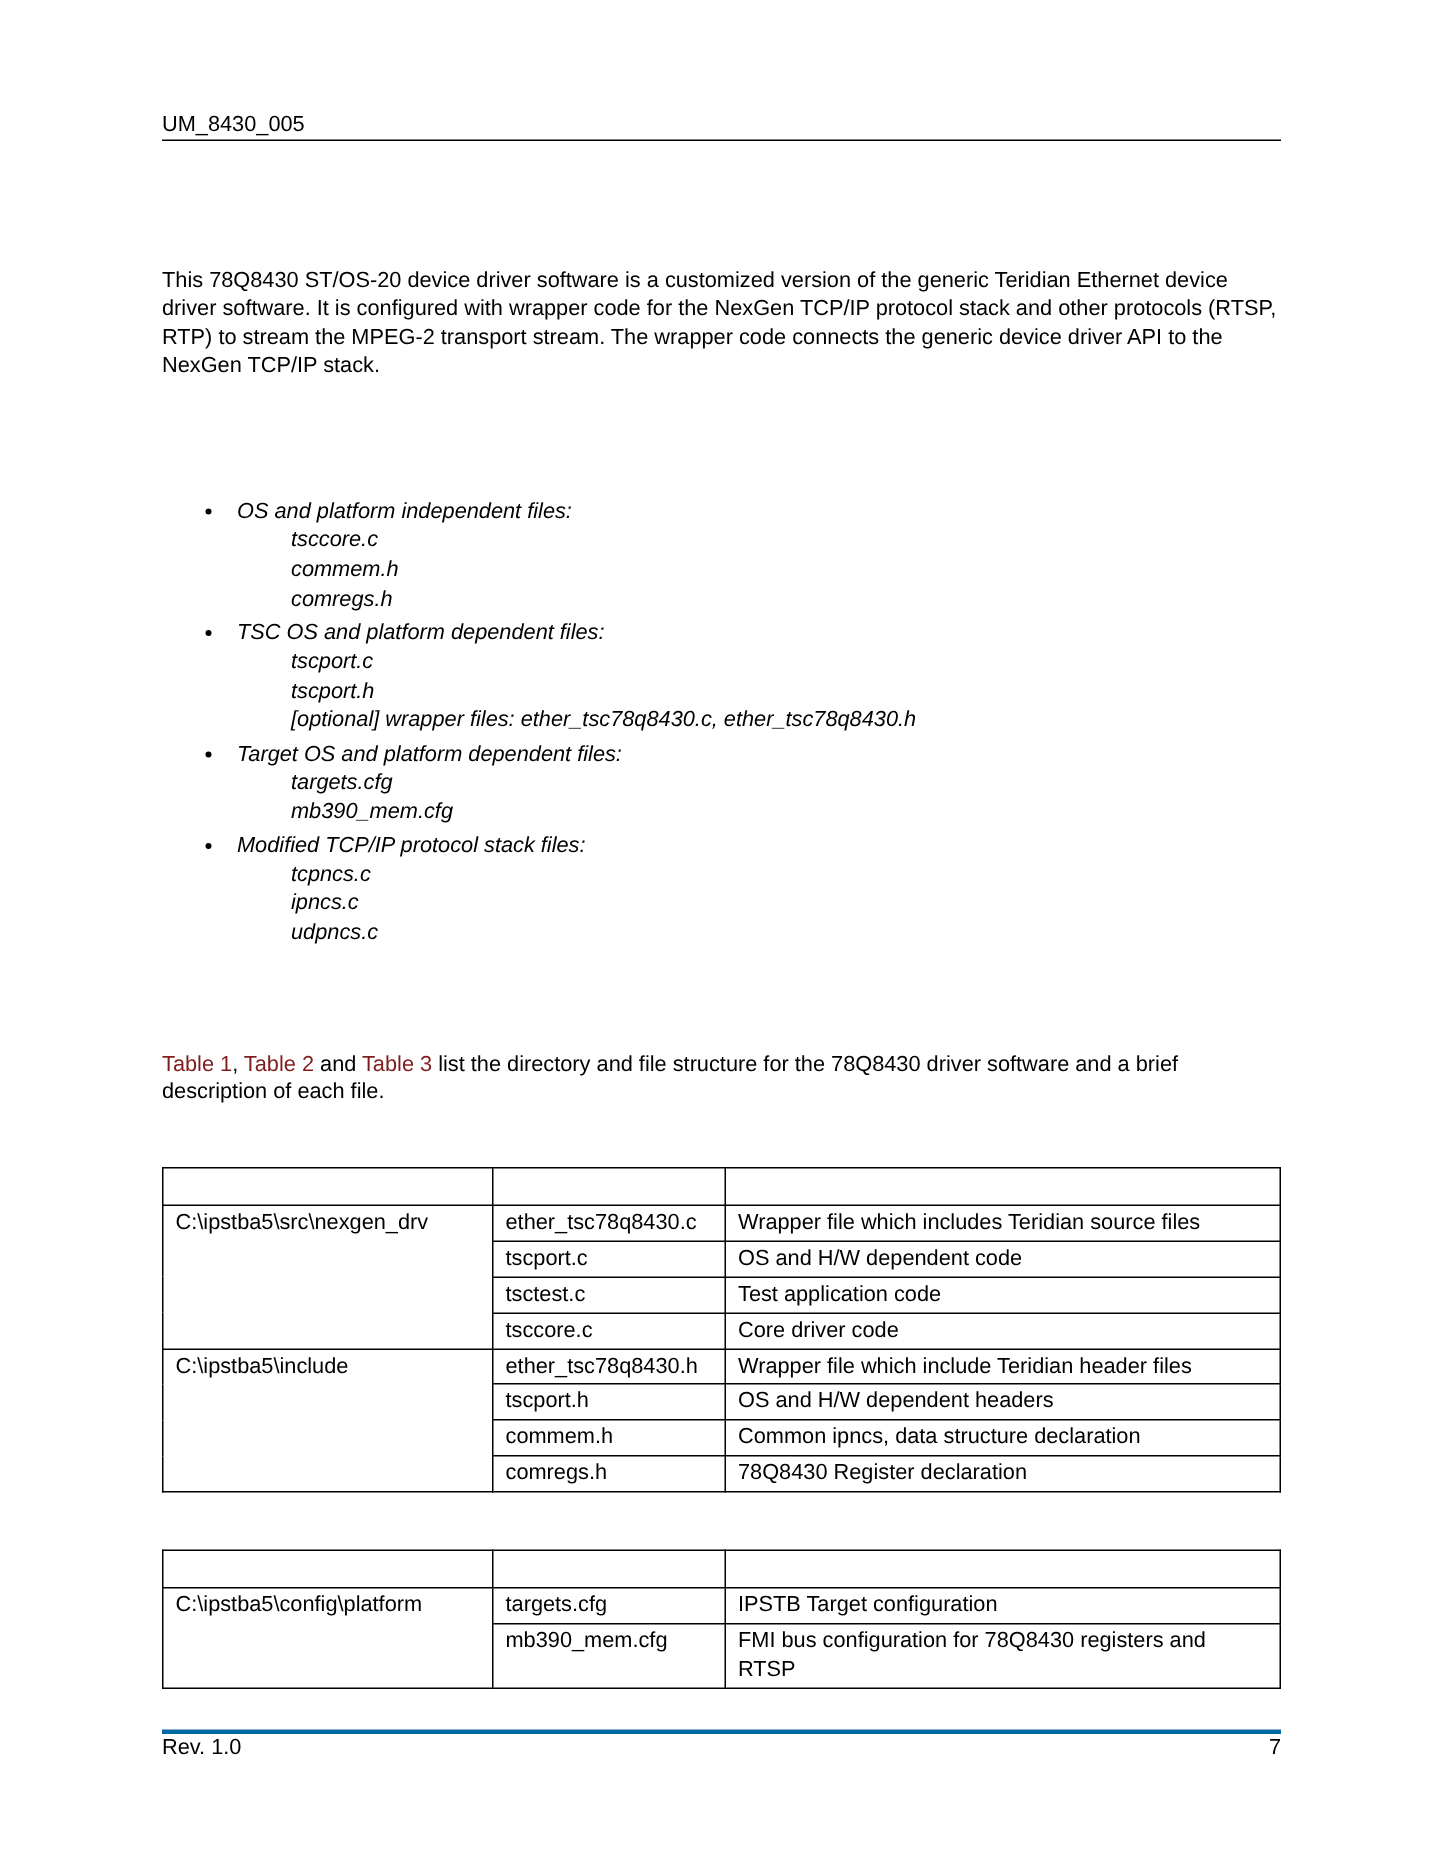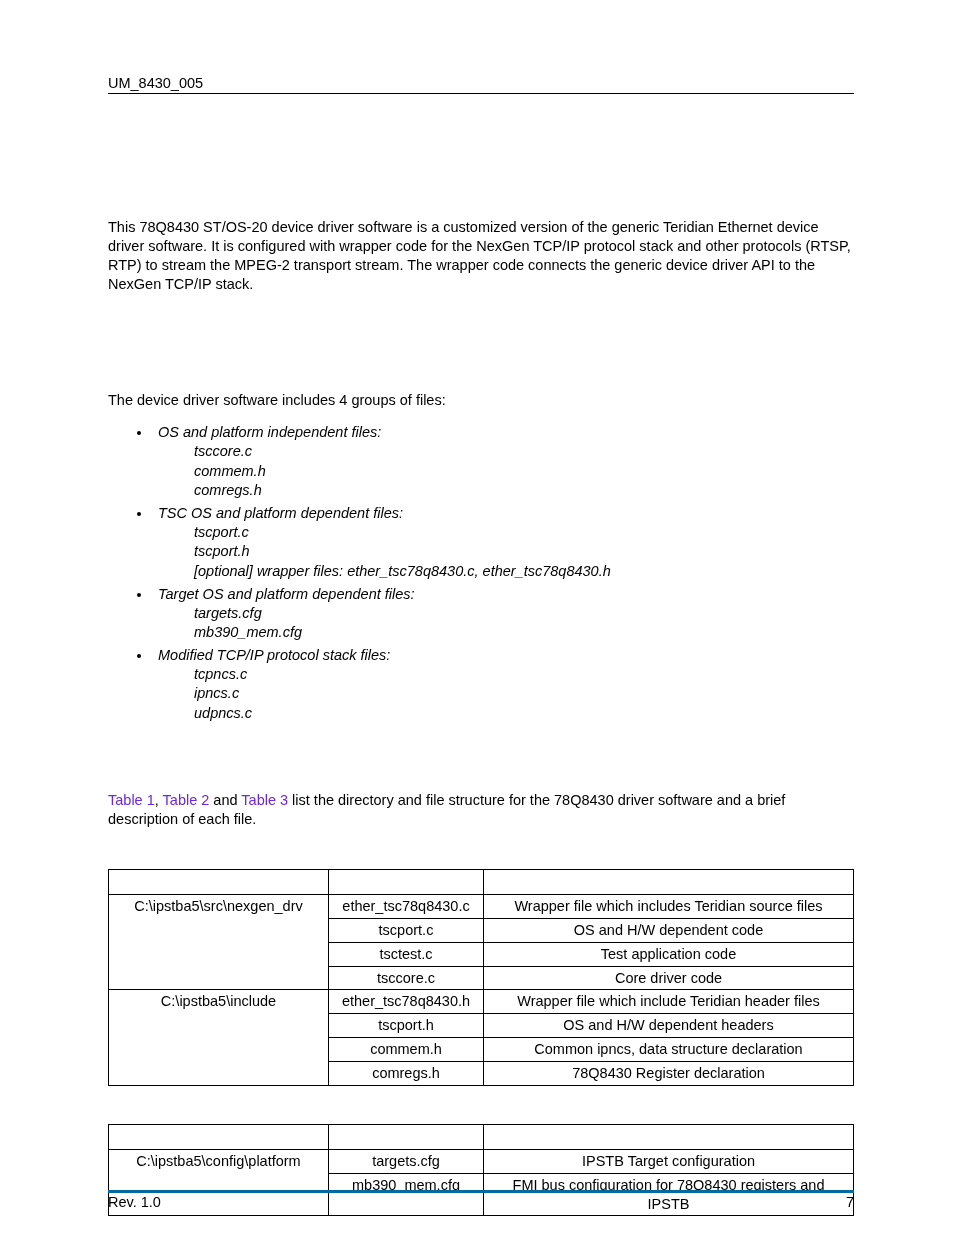--- a/index.html
+++ b/index.html
@@ -12,24 +12,25 @@
     width: 954px;
   }
   .page {
     padding: 75px 100px 30px 108px;
     box-sizing: border-box;
     position: relative;
     min-height: 1235px;
   }
   .header-row {
     display: flex;
-    justify-content: space-between;
+    justify-content: center;
     border-bottom: 1px solid #000;
     padding-bottom: 2px;
-    margin-bottom: 60px;
+    margin-bottom: 20px;
+    flex-direction: column;
   }
   .para {
     line-height: 1.3;
     margin-bottom: 14px;
     margin-top: 24px;
   }
   .spacer-lg { height: 40px; }
   .spacer-md { height: 20px; }
   .spacer-sm { height: 6px; }
   ul.bullets {
@@ -40,31 +41,31 @@
   }
   ul.bullets > li {
     margin-bottom: 2px;
     padding-left: 6px;
   }
   .subitems {
     margin: 2px 0 4px 0;
     padding-left: 36px;
     line-height: 1.35;
   }
-  .linkref { color: #6d28d9; }
+  .linkref { color: #7f1d1d; }
   table.data {
     border-collapse: collapse;
     width: 100%;
     margin-top: 6px;
     margin-bottom: 26px;
   }
   table.data td, table.data th {
     border: 1px solid #000;
     padding: 2px 8px;
-    text-align: center;
+    text-align: left;
     vertical-align: top;
     font-weight: normal;
     font-size: 14.5px;
     line-height: 1.3;
   }
   table.data th { height: 20px; }
   .col-dir { width: 220px; }
   .col-file { width: 155px; }
   .footer-row {
     display: flex;
@@ -86,21 +87,20 @@
     <span>UM_8430_005</span>
   </div>
 
   <div class="spacer-lg"></div>
 
   <div class="para">This 78Q8430 ST/OS-20 device driver software is a customized version of the generic Teridian Ethernet device driver software.  It is configured with wrapper code for the NexGen TCP/IP protocol stack and other protocols (RTSP, RTP) to stream the MPEG-2 transport stream.  The wrapper code connects the generic device driver API to the NexGen TCP/IP stack.</div>
 
   <div class="spacer-lg"></div>
   <div class="spacer-md"></div>
 
-  <div class="para">The device driver software includes 4 groups of files:</div>
 
   <ul class="bullets">
     <li>
       <span>OS and platform independent files:</span>
       <div class="subitems">
         <div>tsccore.c</div>
         <div>commem.h</div>
         <div>comregs.h</div>
       </div>
     </li>
@@ -200,21 +200,21 @@
           <th></th>
           <th></th>
         </tr>
     <tr>
       <td rowspan="2">C:\ipstba5\config\platform</td>
       <td>targets.cfg</td>
       <td>IPSTB Target configuration</td>
     </tr>
     <tr>
       <td>mb390_mem.cfg</td>
-      <td>FMI bus configuration for 78Q8430 registers and IPSTB</td>
+      <td>FMI bus configuration for 78Q8430 registers and RTSP</td>
     </tr>
   </tbody>
     </table>
 
   <div class="footer-row">
     <span>Rev. 1.0</span>
     <span>7</span>
   </div>
 
 </div>

